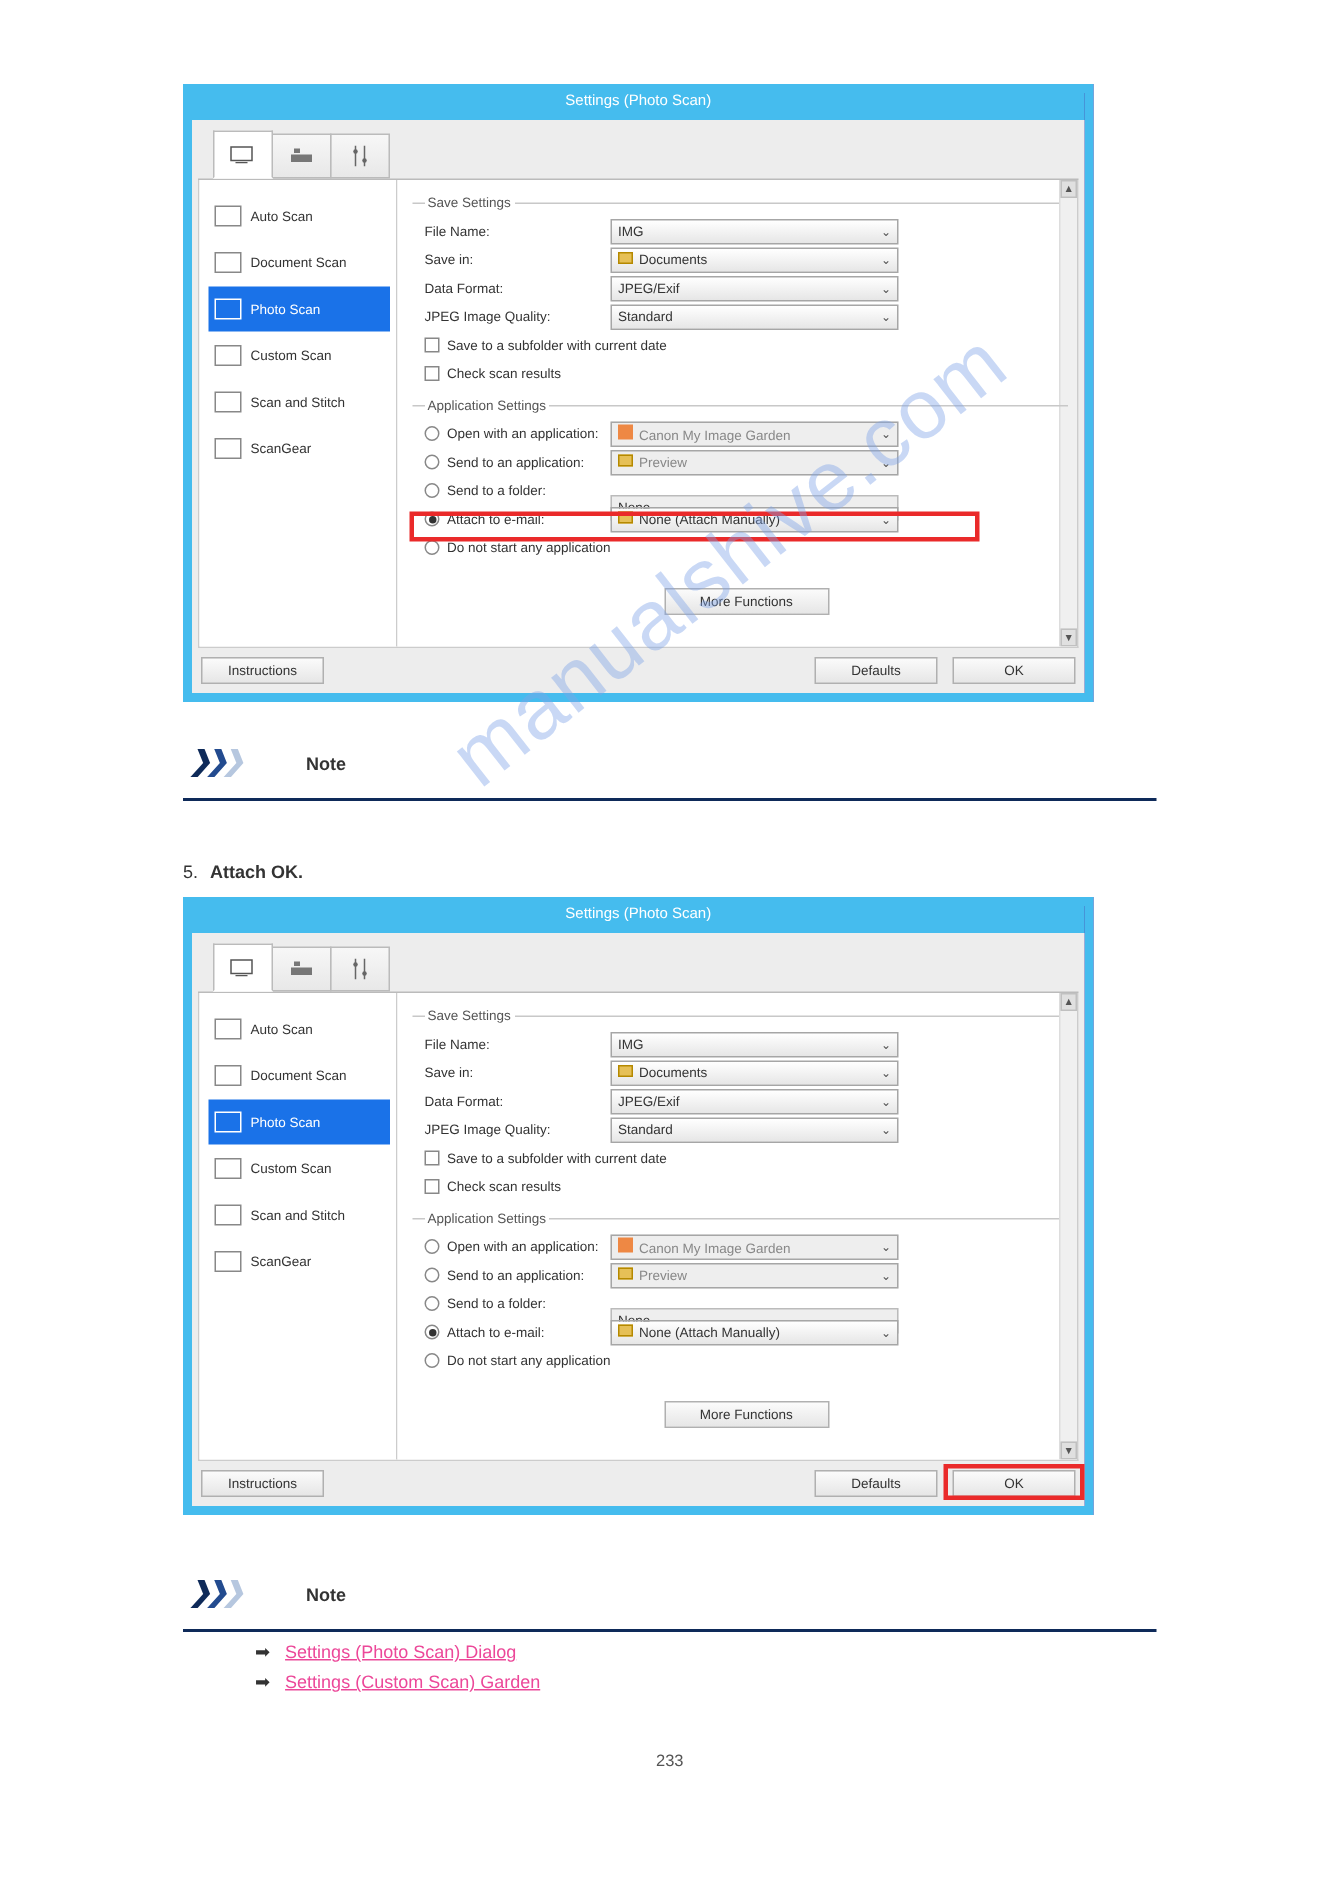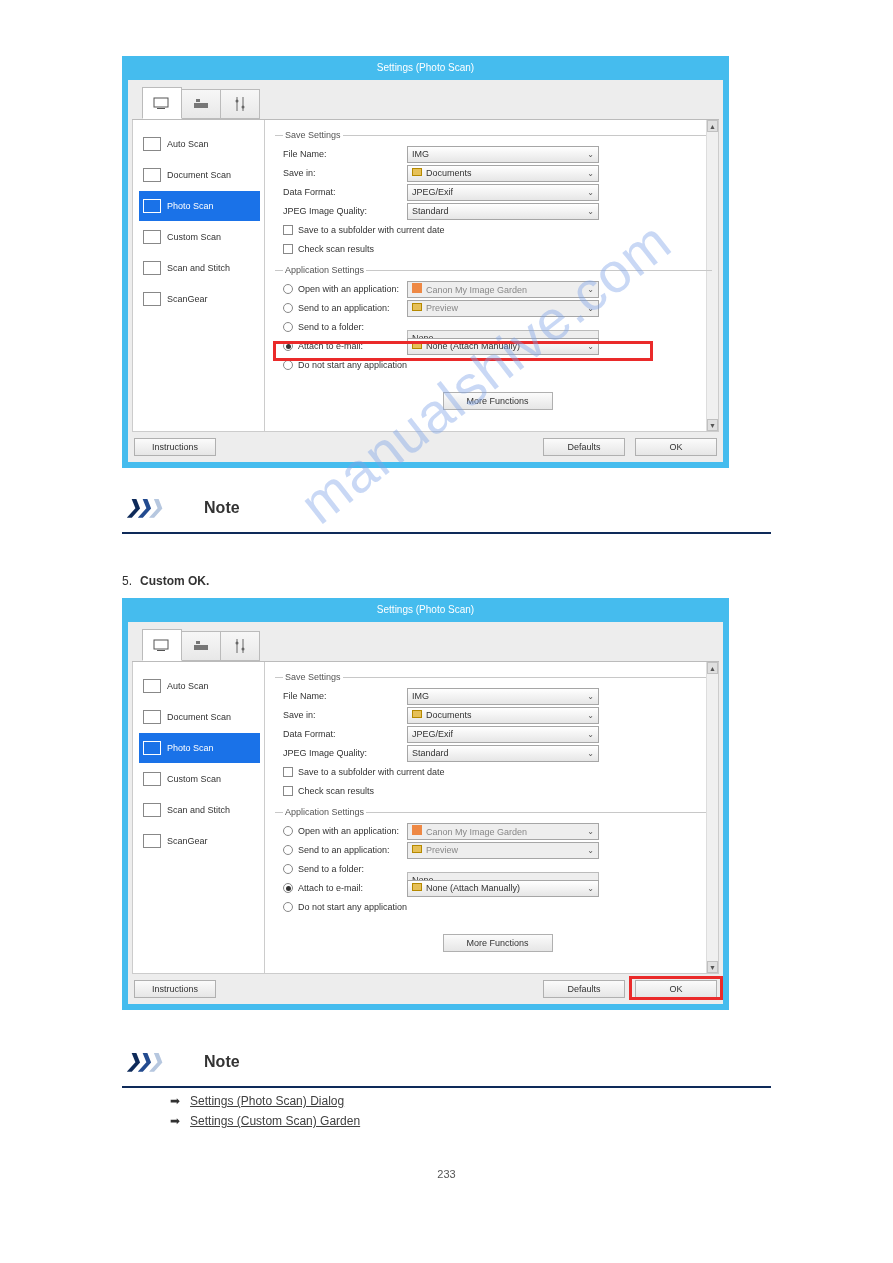--- a/index.html
+++ b/index.html
@@ -72,30 +72,30 @@
   .bottombar { display:flex; padding:6px 2px 2px 2px; gap:10px;}
   .btn { height:18px; min-width:82px; background:linear-gradient(#fbfbfb,#e6e6e6); border:1px solid #b0b0b0; font-size:9px; display:flex; align-items:center; justify-content:center; cursor:pointer;}
   .btn.wide { min-width:110px;}
   .highlight-box { position:absolute; border:3px solid #ea2a2a; pointer-events:none; }
   .arrow-chevron {
     display:inline-flex; font-weight:bold; font-style:italic; margin:28px 0 8px 4px; letter-spacing:-4px; font-size:18px;
   }
   .arrow-chevron span:nth-child(1){color:#0e2a59;}
   .arrow-chevron span:nth-child(2){color:#234b8f;}
   .arrow-chevron span:nth-child(3){color:#b6c7df;}
-  .note-text { font-size:16px; color:#333; margin-left:42px;}
+  .note-text { font-size:12px; color:#333; margin-left:42px;}
   .blue-hr { height:2px; background:#0e2a59; margin:6px 0;}
   .sub-note { background:#fff; padding:18px 0 18px 40px; font-size:12px; color:#333; border-bottom:2px solid #0e2a59;}
   .watermark {
     position:absolute; color:#7fa4e8; font-size:56px; opacity:0.42; transform:rotate(-38deg);
     pointer-events:none; font-family:Arial,sans-serif; letter-spacing:1px; white-space:nowrap;
     z-index:80;
   }
   .link-row { display:flex; align-items:center; gap:10px; margin-left:48px; font-size:12px;}
-  .link-row a { color:#404040; text-decoration:underline;}
+  .link-row a { color:#ec4899; text-decoration:underline;}
   .link-arrow { color:#333; font-size:12px;}
   .folder-ico { width:10px;height:8px;background:#e6c057;border:1px solid #b58900;display:inline-block;margin-right:4px;}
   .garden-ico { width:10px;height:10px;background:#e84;display:inline-block;margin-right:4px;}
   .more-btn-row { display:flex; justify-content:center; margin-top:18px;}
   .combo.none { background:#eee; border-color:#bbb;margin-top:22px;}
   .page-num { text-align:center; font-size:11px; color:#555; margin-top:40px;}
   .pos-rel { position:relative; }
 </style>
 </head>
 <body>
@@ -280,21 +280,21 @@
   
   <div class="arrow-chevron">
       <span>❯</span>
       <span>❯</span>
       <span>❯</span>
     </div>
   <span class="note-text" style="font-weight:bold">Note</span>
   <div class="blue-hr"></div>
 
   <div style="height:34px"></div>
-  <div style="font-size:12px; margin-bottom:10px;"><span style="display:inline-block;width:18px;">5.</span><b>Custom OK.</b></div>
+  <div style="font-size:12px; margin-bottom:10px;"><span style="display:inline-block;width:18px;">5.</span><b>Attach OK.</b></div>
 
   
   <div class="dialog pos-rel">
     <div class="titlebar">Settings (Photo Scan)</div>
     <div class="dlg-body">
       <div class="tabbar">
         <div class="tabbtn active">
             <svg width="18" height="12">
               <rect x="1" y="1" width="14" height="9" fill="none" stroke="#555"></rect>
               <rect x="4" y="11" width="8" height="1" fill="#555"></rect>

